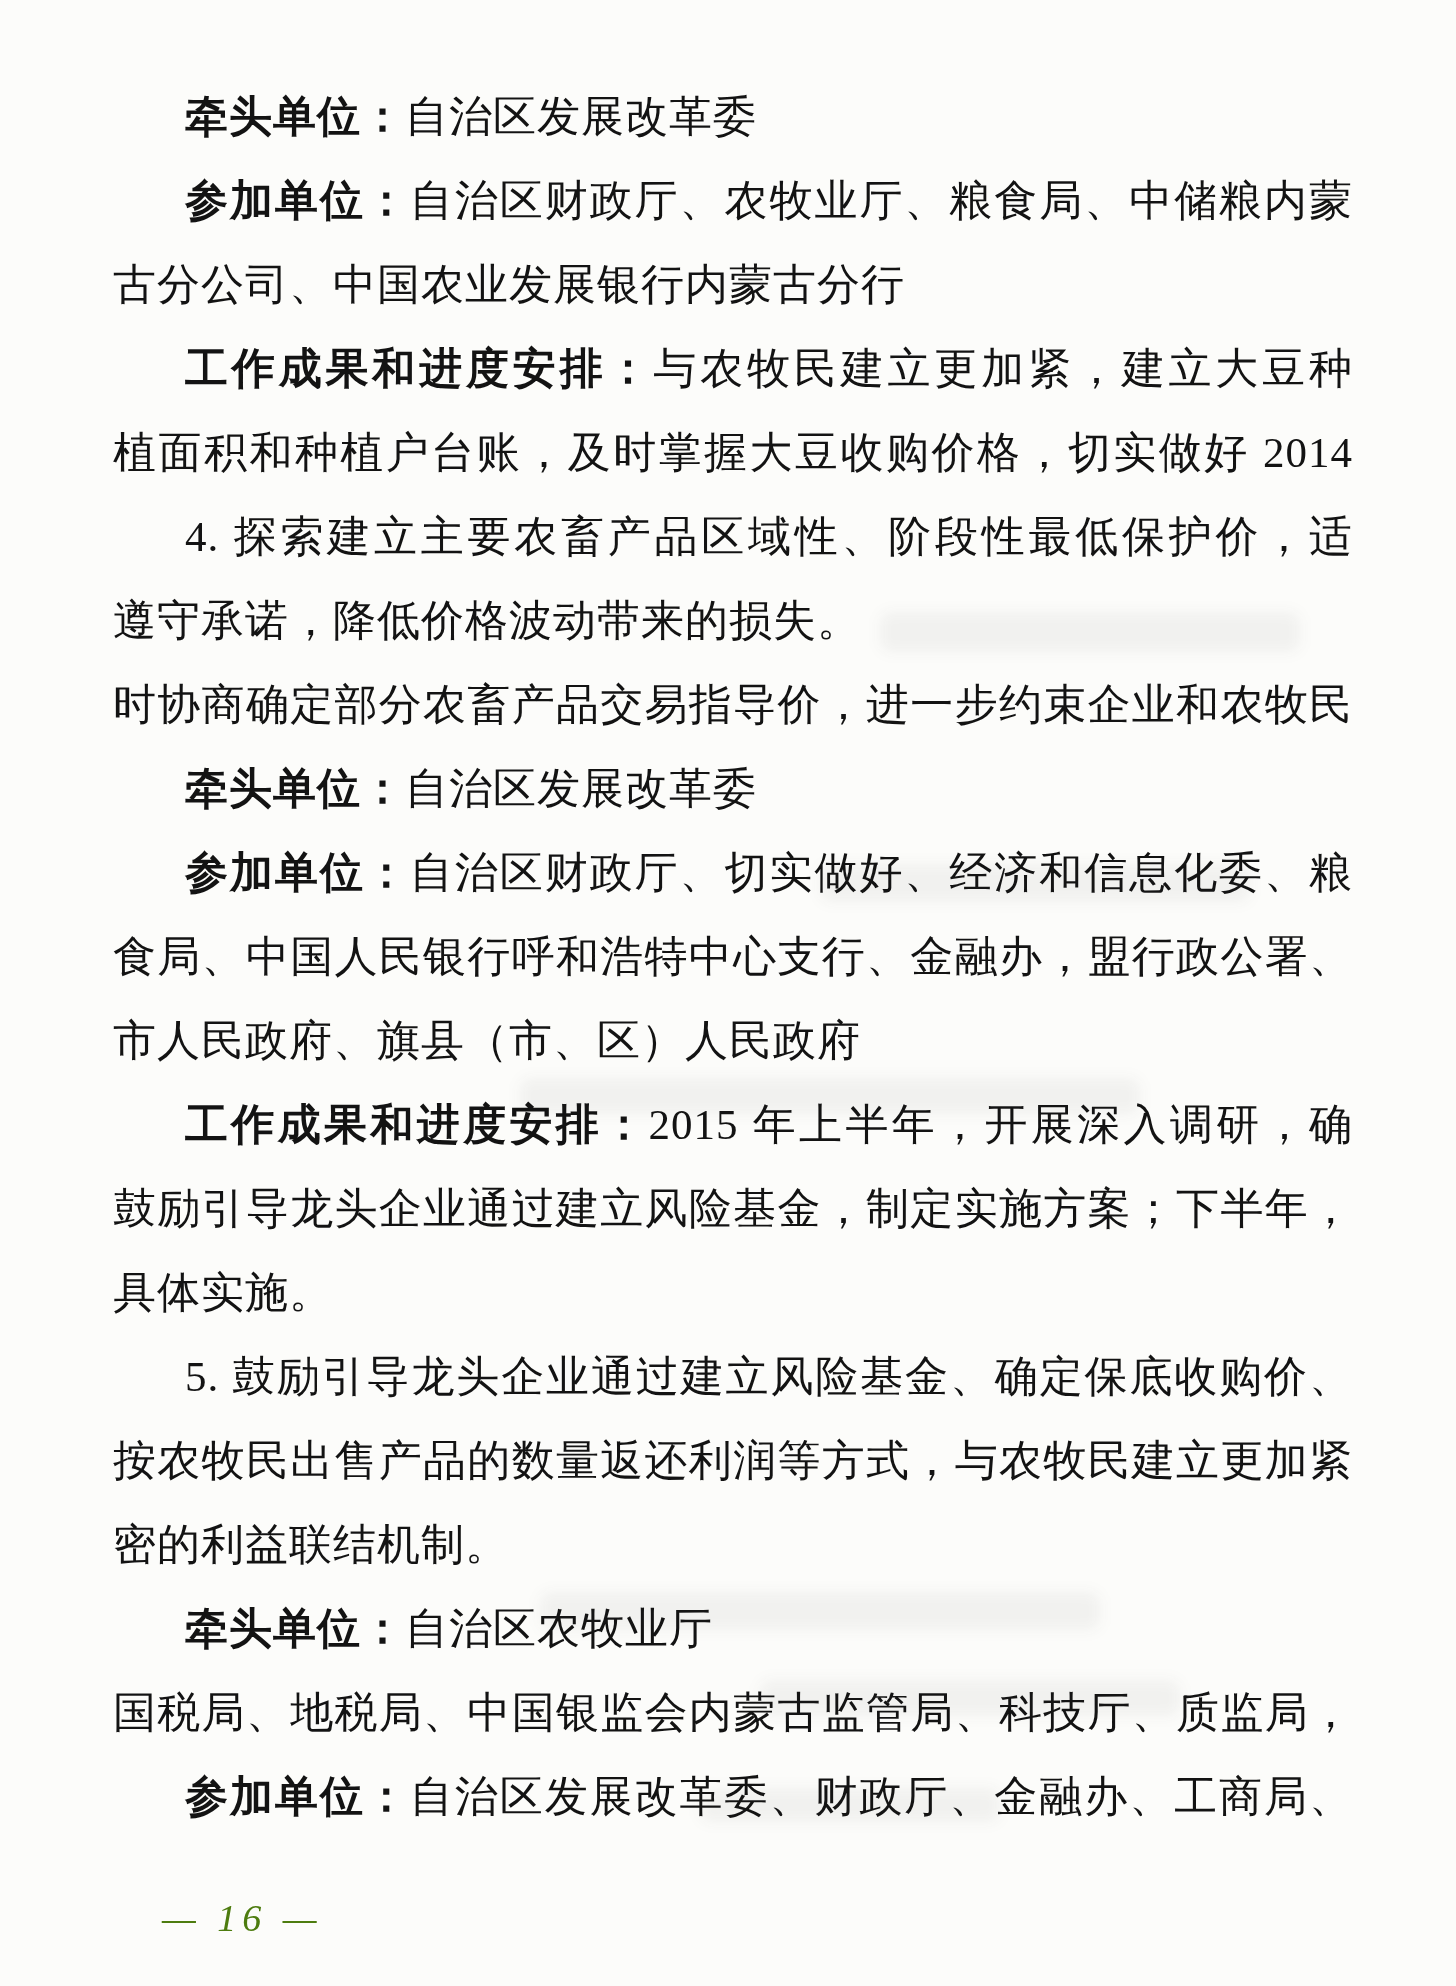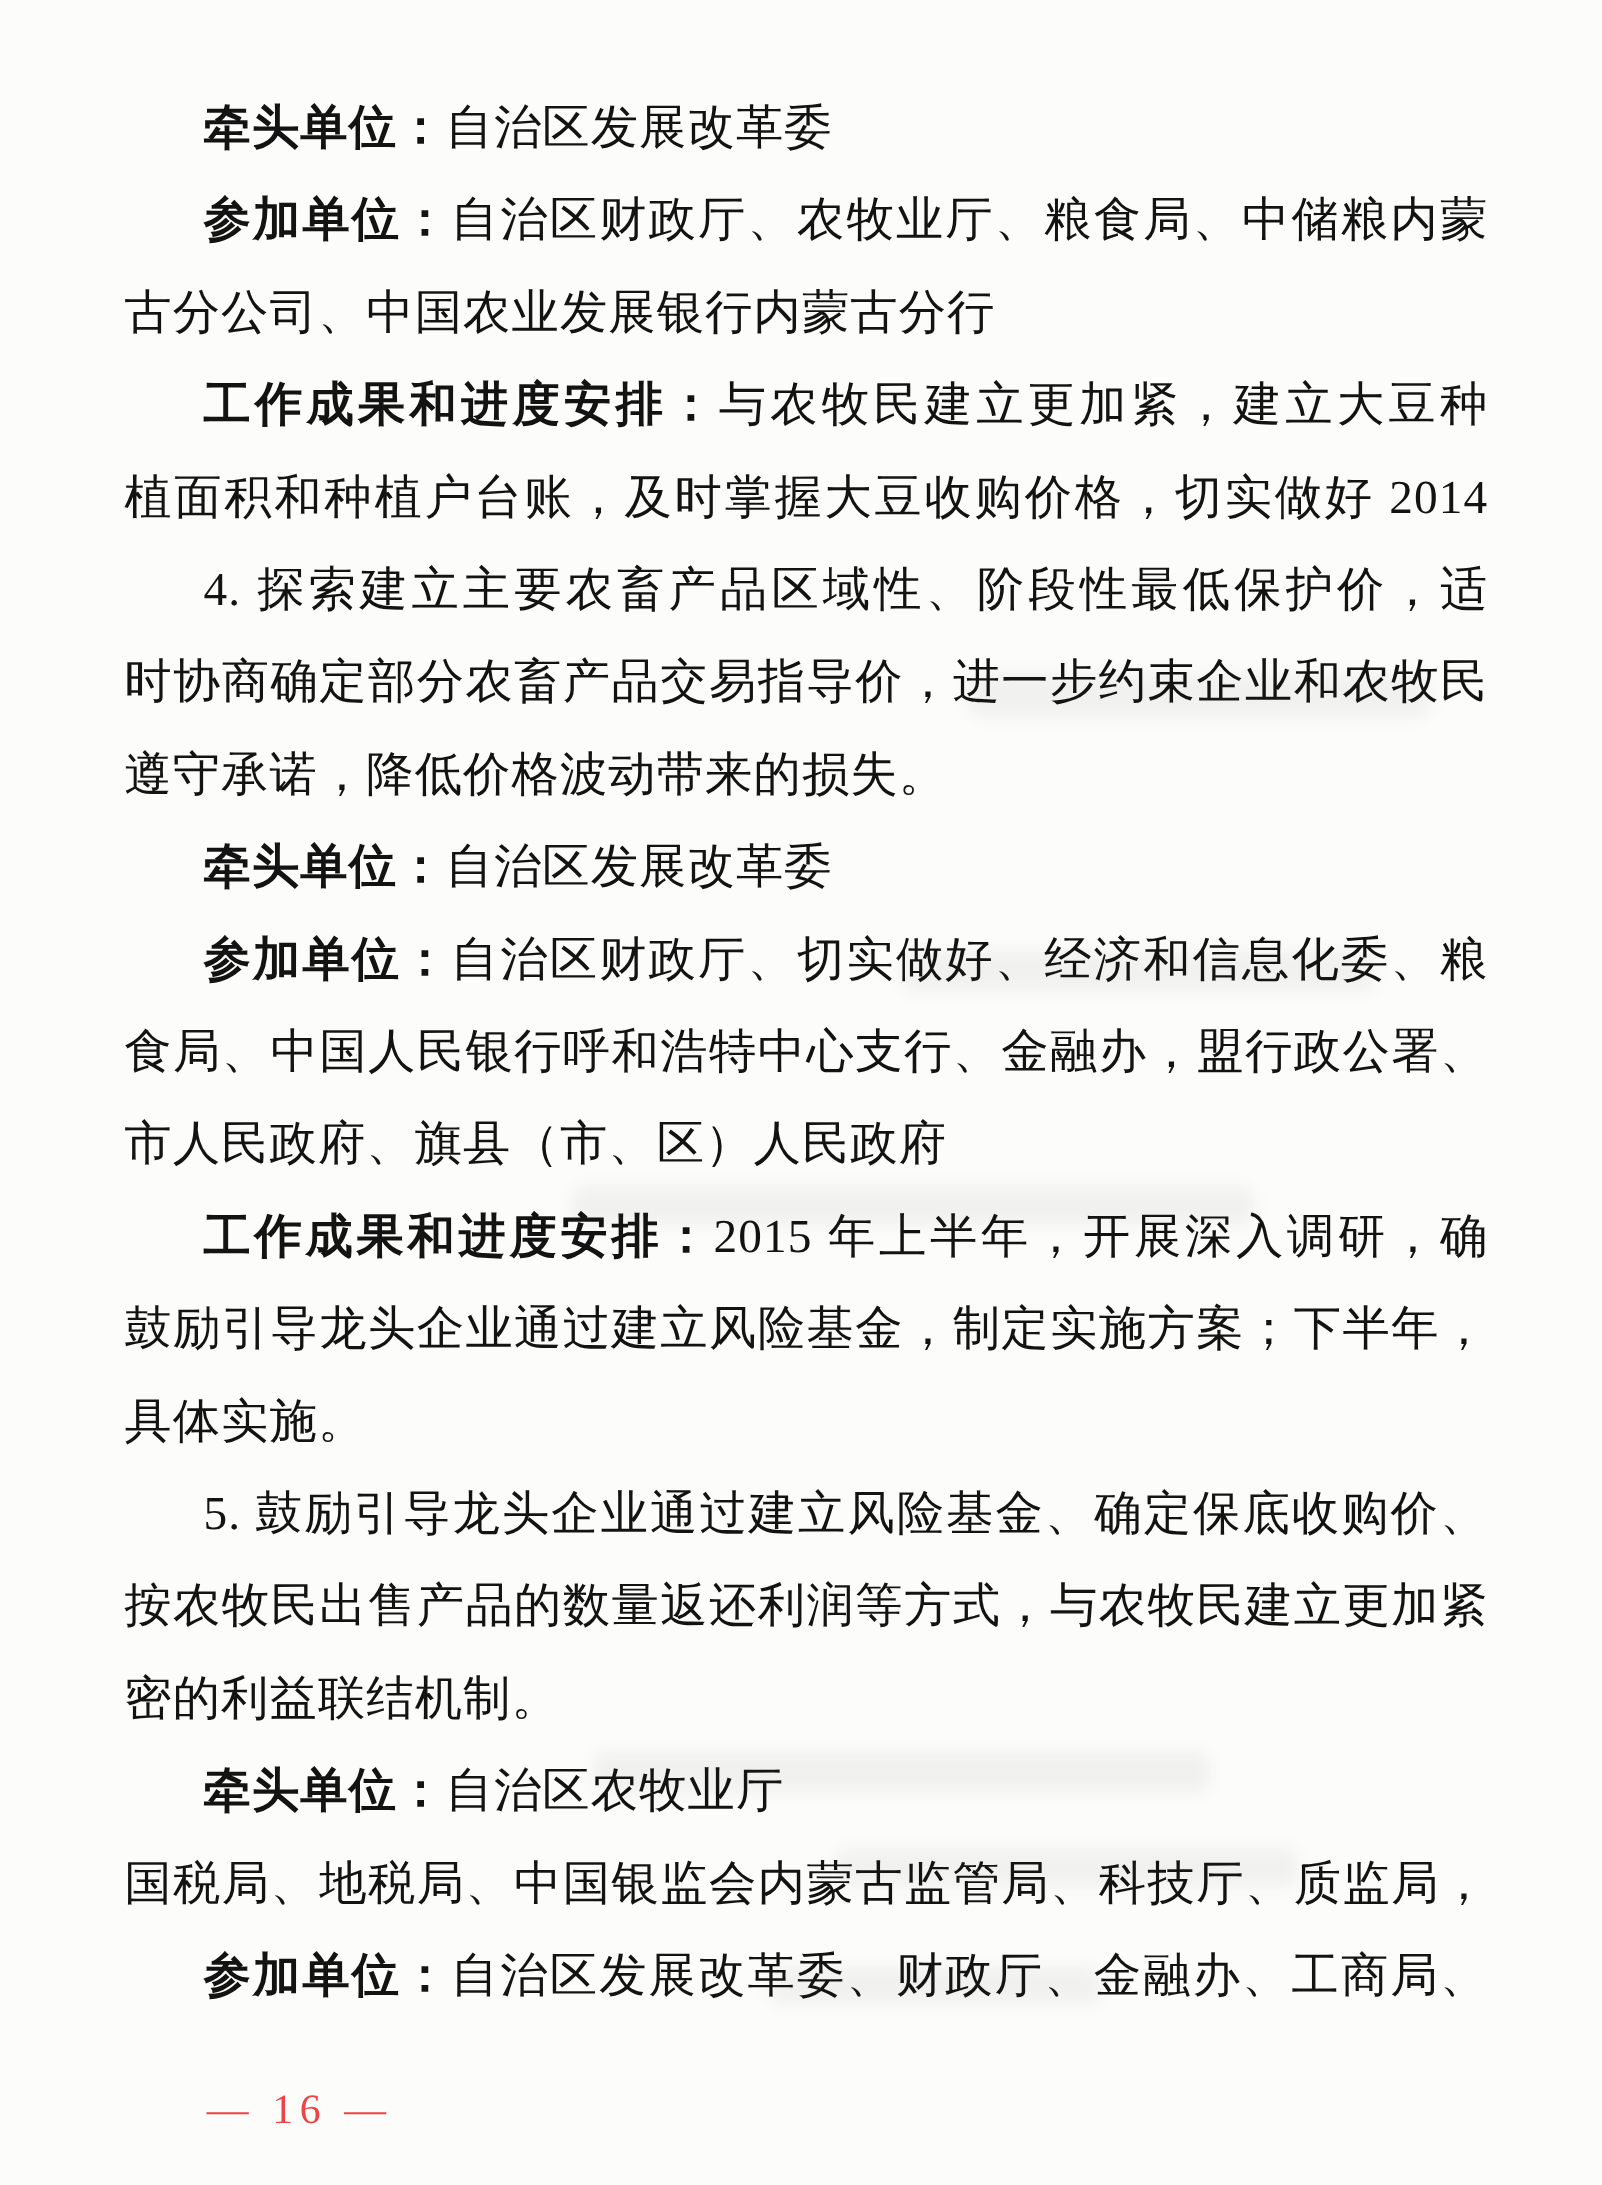--- a/index.html
+++ b/index.html
@@ -37,25 +37,26 @@
   }
   .line.justify {
     text-align: justify;
     text-align-last: justify;
   }
   .b {
     font-weight: 700;
   }
   .footer {
     position: absolute;
-    left: 188px;
+    left: 162px;
     top: 1896px;
     font-size: 38px;
     letter-spacing: 6px;
-    color: #ef4444;
+    color: #4d7c0f;
+    font-style: italic;
   }
   
   .smudge {
     position: absolute;
     background: rgba(40, 40, 40, 0.05);
     filter: blur(7px);
     border-radius: 10px;
     pointer-events: none;
   }
   .smudge.s1 { left: 880px; top: 612px;  width: 420px; height: 40px; }
@@ -70,22 +71,22 @@
 
 <div class="page">
 
   <div class="page-text">
     <div class="line indent"><span class="b">牵头单位：</span><span>自治区发展改革委</span></div>
     <div class="line indent justify"><span class="b">参加单位：</span><span>自治区财政厅、农牧业厅、粮食局、中储粮内蒙</span></div>
     <div class="line"><span>古分公司、中国农业发展银行内蒙古分行</span></div>
     <div class="line indent justify"><span class="b">工作成果和进度安排：</span><span>与农牧民建立更加紧，建立大豆种</span></div>
     <div class="line justify"><span>植面积和种植户台账，及时掌握大豆收购价格，切实做好 2014</span></div>
     <div class="line indent justify"><span>4. 探索建立主要农畜产品区域性、阶段性最低保护价，适</span></div>
+    <div class="line"><span>遵守承诺，降低价格波动带来的损失。</span></div>
     <div class="line justify"><span>时协商确定部分农畜产品交易指导价，进一步约束企业和农牧民</span></div>
-    <div class="line"><span>遵守承诺，降低价格波动带来的损失。</span></div>
     <div class="line indent"><span class="b">牵头单位：</span><span>自治区发展改革委</span></div>
     <div class="line indent justify"><span class="b">参加单位：</span><span>自治区财政厅、切实做好、经济和信息化委、粮</span></div>
     <div class="line justify"><span>食局、中国人民银行呼和浩特中心支行、金融办，盟行政公署、</span></div>
     <div class="line"><span>市人民政府、旗县（市、区）人民政府</span></div>
     <div class="line indent justify"><span class="b">工作成果和进度安排：</span><span>2015 年上半年，开展深入调研，确</span></div>
     <div class="line justify"><span>鼓励引导龙头企业通过建立风险基金，制定实施方案；下半年，</span></div>
     <div class="line"><span>具体实施。</span></div>
     <div class="line indent justify"><span>5. 鼓励引导龙头企业通过建立风险基金、确定保底收购价、</span></div>
     <div class="line justify"><span>按农牧民出售产品的数量返还利润等方式，与农牧民建立更加紧</span></div>
     <div class="line"><span>密的利益联结机制。</span></div>

